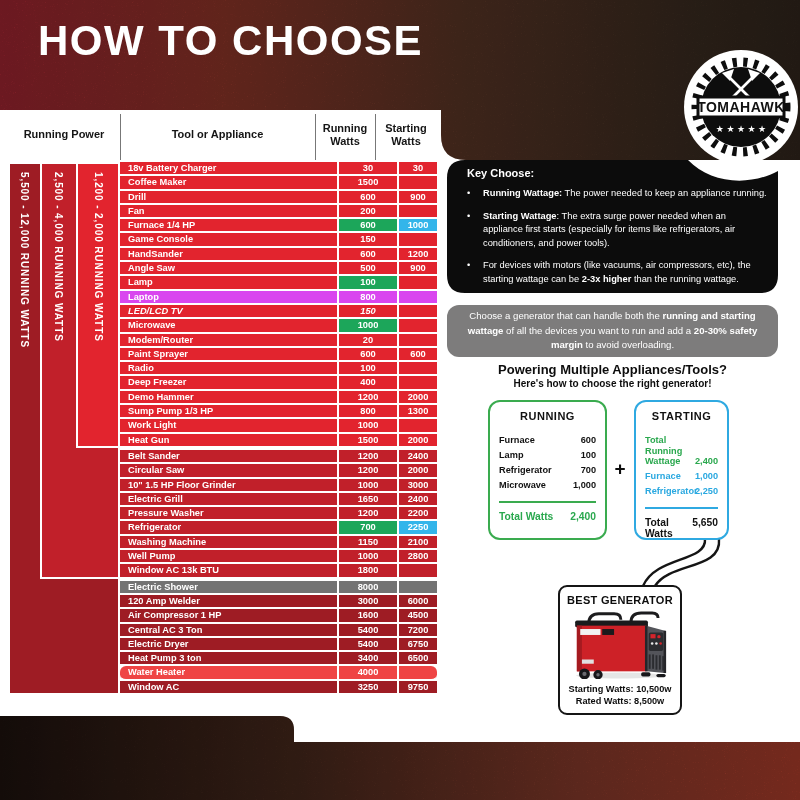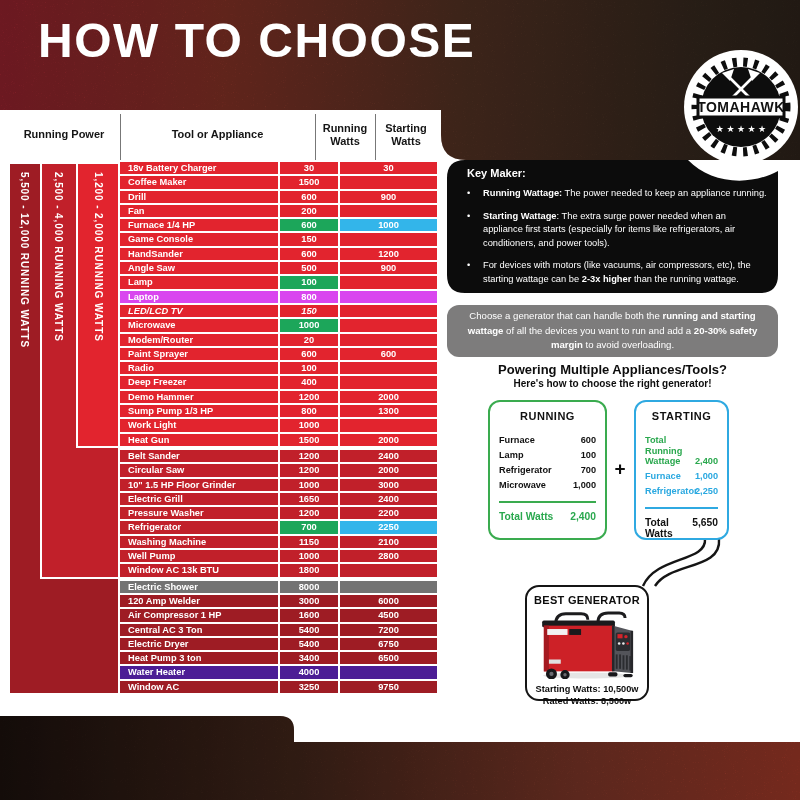--- a/index.html
+++ b/index.html
@@ -3,21 +3,21 @@
 <meta charset="utf-8">
 <style>
   html,body{margin:0;padding:0;background:#fff;}
   .page{position:relative;width:800px;height:800px;background:#fff;overflow:hidden;
         font-family:"Liberation Sans",sans-serif;}
   #bg,#wires{position:absolute;left:0;top:0;z-index:0;}
   #wires{z-index:1;pointer-events:none;}
 
   
   .title{position:absolute;left:38px;top:18px;z-index:2;color:#fff;font-weight:bold;
-         font-size:48px;line-height:46px;letter-spacing:1.5px;}
+         font-size:42px;line-height:46px;letter-spacing:1.5px;}
 
   
   .logo{position:absolute;left:684px;top:50px;width:114px;height:114px;background:#fff;
         border-radius:50%;z-index:3;}
   .logo svg{width:114px;height:114px;display:block;}
 
   
   .h-label{position:absolute;z-index:2;font-weight:bold;color:#151515;text-align:center;
            font-size:11px;line-height:12.5px;}
   #h-power{left:8px;top:128px;width:112px;}
@@ -33,21 +33,21 @@
   #bar1{left:76px;width:44px;height:286px;background:var(--group1);}
   .vlabel{position:absolute;top:172px;z-index:3;transform:rotate(90deg);transform-origin:0 0;
           white-space:nowrap;color:#fff;font-weight:bold;font-size:10px;letter-spacing:0.9px;}
   #vl3{left:30px;} #vl2{left:64px;} #vl1{left:104px;}
 
   
   #rows{position:absolute;left:120px;top:162px;width:317px;z-index:2;}
   .t-row{display:flex;height:14.3px;border-bottom:2px solid #fff;box-sizing:border-box;
          color:#fff;font-weight:bold;font-size:9.3px;line-height:12.2px;}
   .t-row.gap{margin-top:2px;}
-  .c-name{width:158px;padding-left:8px;white-space:nowrap;overflow:hidden;box-sizing:border-box;}
+  .c-name{width:217px;padding-left:8px;white-space:nowrap;overflow:hidden;box-sizing:border-box;}
   .c-val{width:60px;text-align:center;border-left:2px solid #fff;box-sizing:border-box;}
   .c-val:last-child{flex:1;}
   .hl-g{background:var(--highlight_green);}
   .hl-b{background:var(--highlight_blue);}
 
   
   #kn-title{position:absolute;left:467px;top:167px;z-index:2;color:#fff;font-size:11px;font-weight:bold;}
   #kn-list{position:absolute;left:467px;top:187px;width:300px;z-index:2;color:#fff;
            font-size:9.3px;line-height:13.5px;}
   .kn-item{display:flex;margin-bottom:9px;}
@@ -83,22 +83,22 @@
   #card-run .card-line{background:var(--card_green);}
   #card-start .card-line{background:var(--card_blue);}
   .card-total{display:flex;justify-content:space-between;margin:8px 9px 0;
               font-weight:bold;font-size:10.3px;}
   #card-run .card-total{color:var(--text_green);}
   #card-start .card-total{color:#111;}
   #plus{position:absolute;left:608px;top:458px;width:24px;z-index:2;text-align:center;
         font-size:19px;font-weight:bold;color:#0d0d0d;}
 
   
-  #bg-card{position:absolute;left:525px;top:585px;width:124px;height:116px;z-index:2;
-           background:#fff;border:2.5px solid #151515;border-radius:14px;box-sizing:border-box;
+  #bg-card{position:absolute;left:558px;top:585px;width:124px;height:130px;z-index:2;
+           background:#fff;border:2.5px solid #151515;border-radius:9px;box-sizing:border-box;
            text-align:center;}
   #bg-title{margin-top:7px;font-weight:bold;font-size:11px;color:#0d0d0d;letter-spacing:0.3px;}
   #bg-card svg{width:110px;height:72px;margin-top:1px;}
   .bg-line{font-weight:bold;font-size:9.2px;line-height:12px;color:#0d0d0d;}
 </style>
 </head>
 <body>
 
 <div class="page">
 
@@ -339,33 +339,33 @@
       <div class="t-row" style="background: rgb(158, 28, 36);">
         <div class="c-name">Electric Dryer</div>
         <div class="c-val">5400</div>
         <div class="c-val">6750</div>
       </div>
       <div class="t-row" style="background: rgb(158, 28, 36);">
         <div class="c-name">Heat Pump 3 ton</div>
         <div class="c-val">3400</div>
         <div class="c-val">6500</div>
       </div>
-      <div class="t-row" style="background: #4c1d95;">
+      <div class="t-row" style="background: #ef4444; border-radius: 6px;">
         <div class="c-name">Water Heater</div>
         <div class="c-val">4000</div>
         <div class="c-val"></div>
       </div>
       <div class="t-row" style="background: rgb(158, 28, 36);">
         <div class="c-name">Window AC</div>
         <div class="c-val">3250</div>
         <div class="c-val">9750</div>
       </div>
     </div>
 
-  <div id="kn-title">Key Maker:</div>
+  <div id="kn-title">Key Choose:</div>
   <div id="kn-list">
       <div class="kn-item">
         <span class="kn-bullet">•</span>
         <span><span class="b">Running Wattage:</span><span> The power needed to keep an appliance running.</span></span>
       </div>
       <div class="kn-item">
         <span class="kn-bullet">•</span>
         <span><span class="b">Starting Wattage</span><span>: The extra surge power needed when an appliance first starts (especially for items like refrigerators, air conditioners, and power tools).</span></span>
       </div>
       <div class="kn-item">

